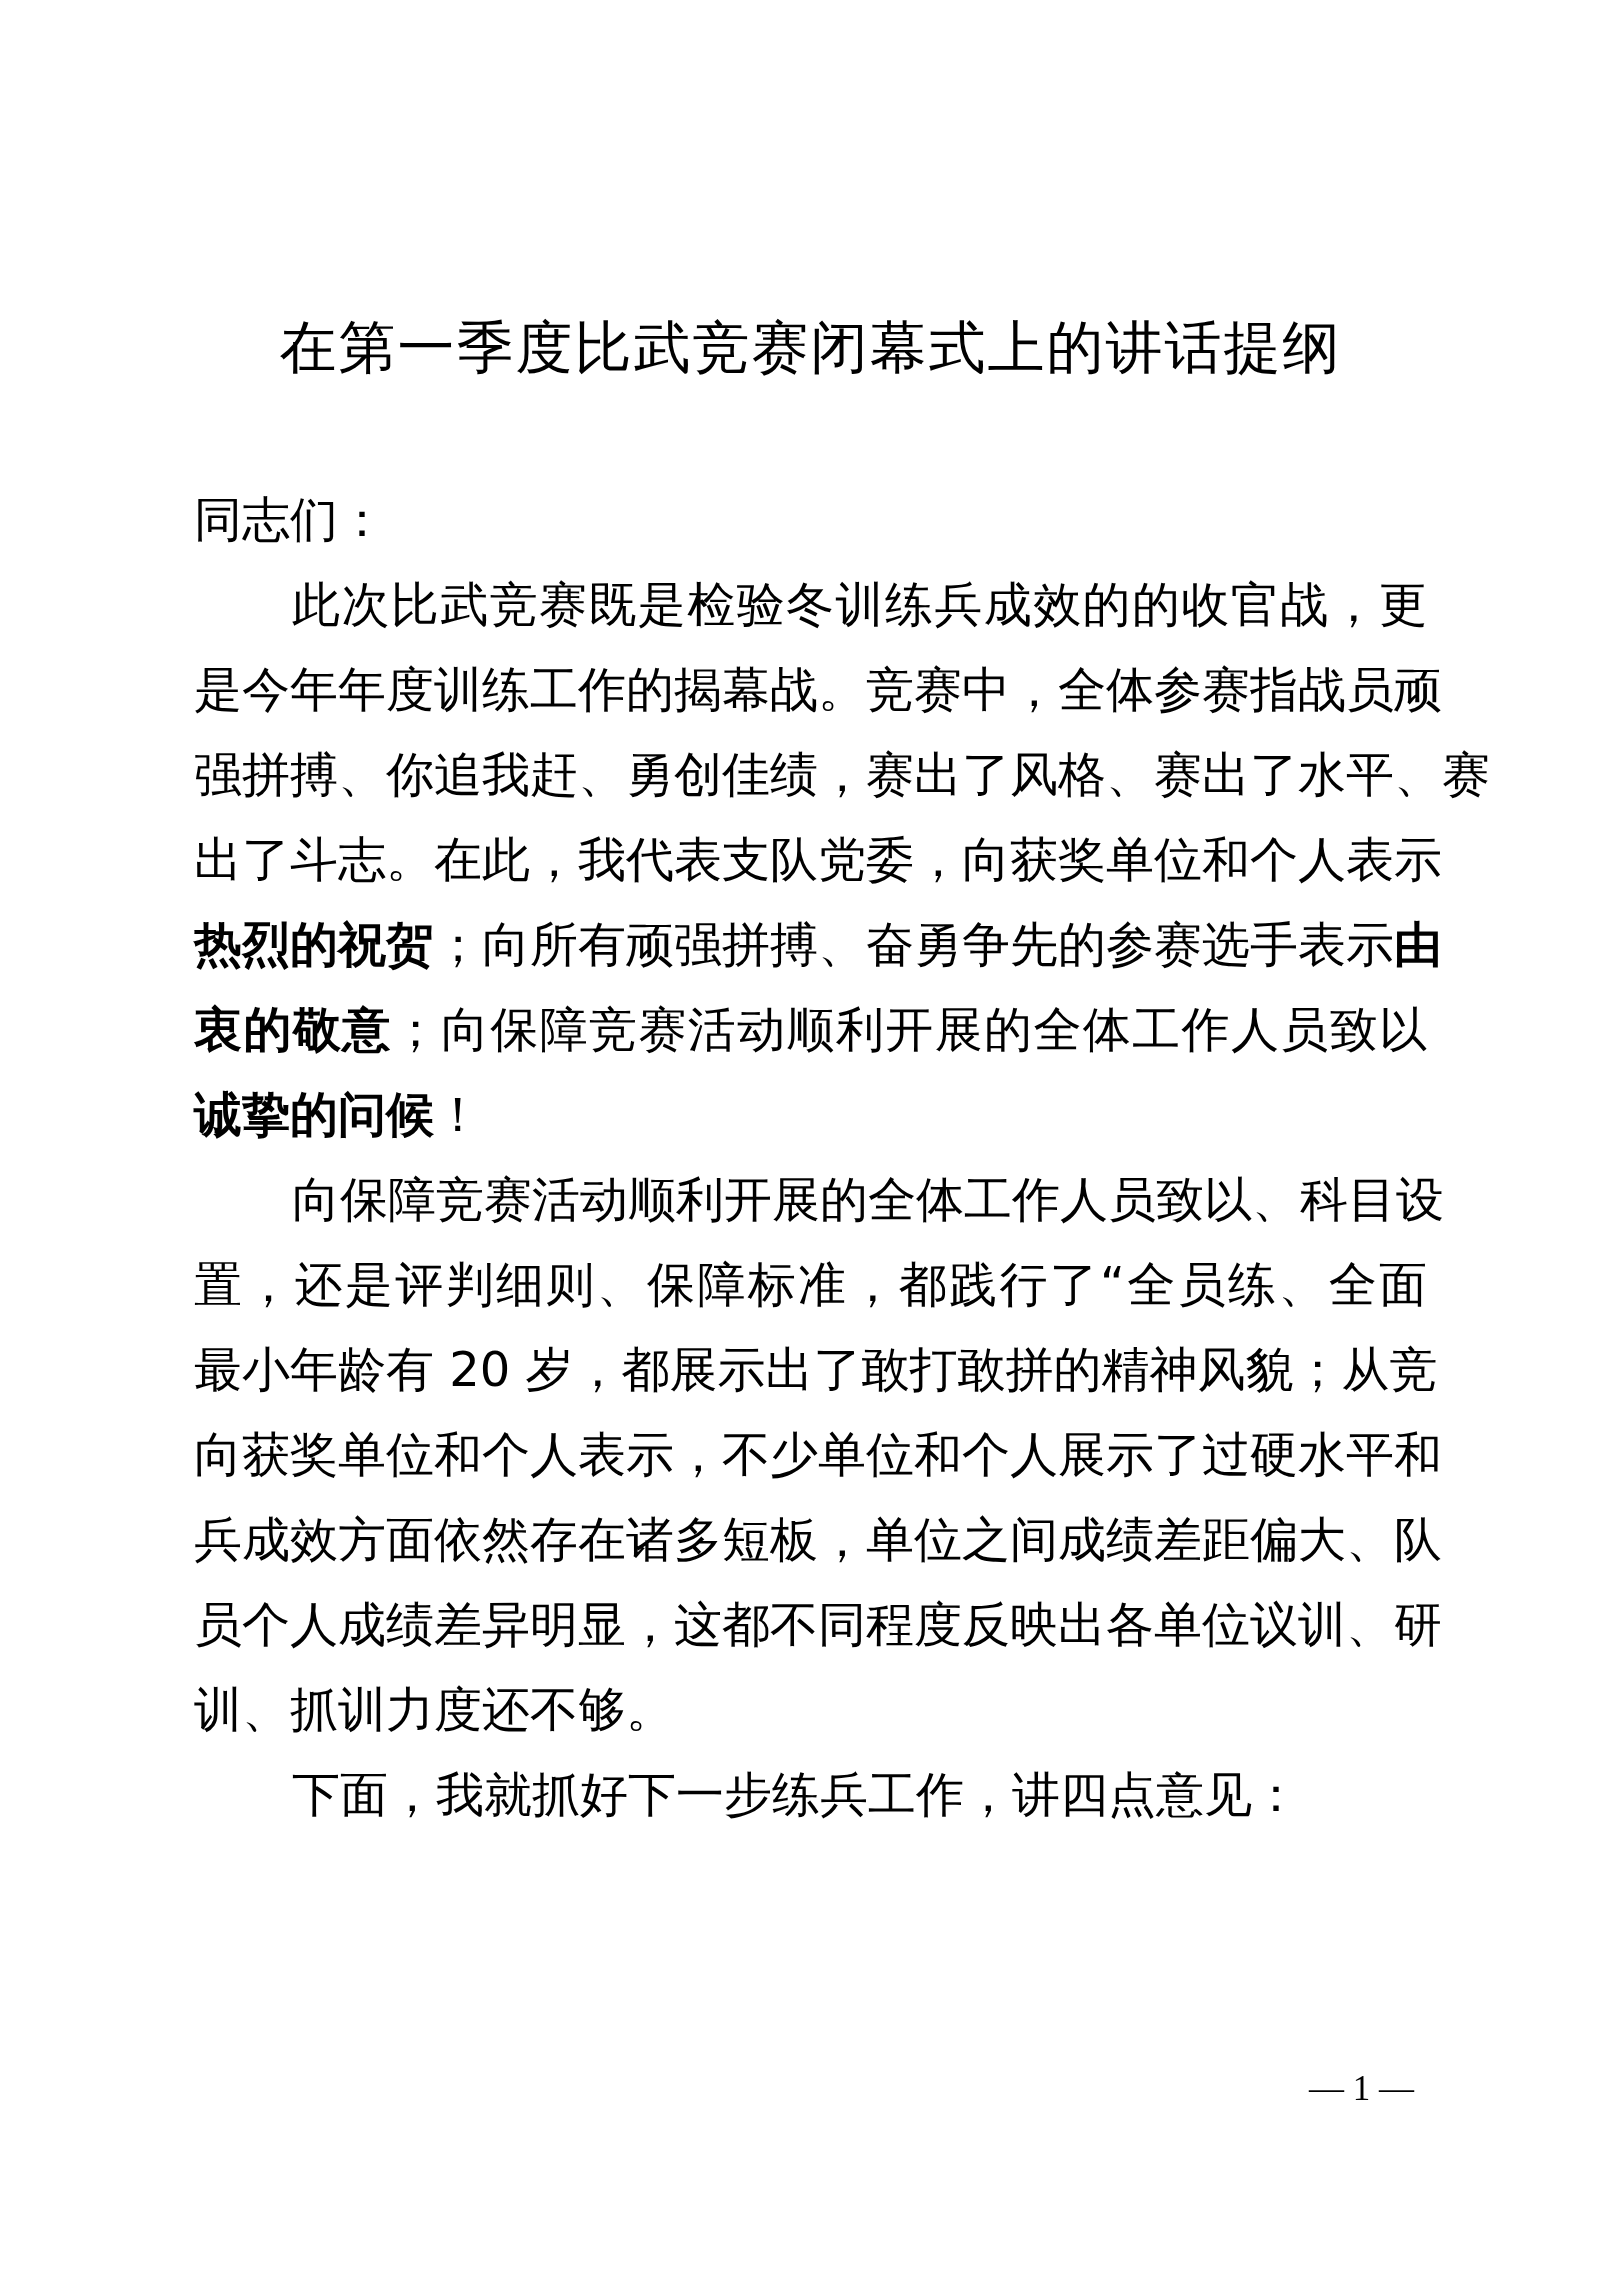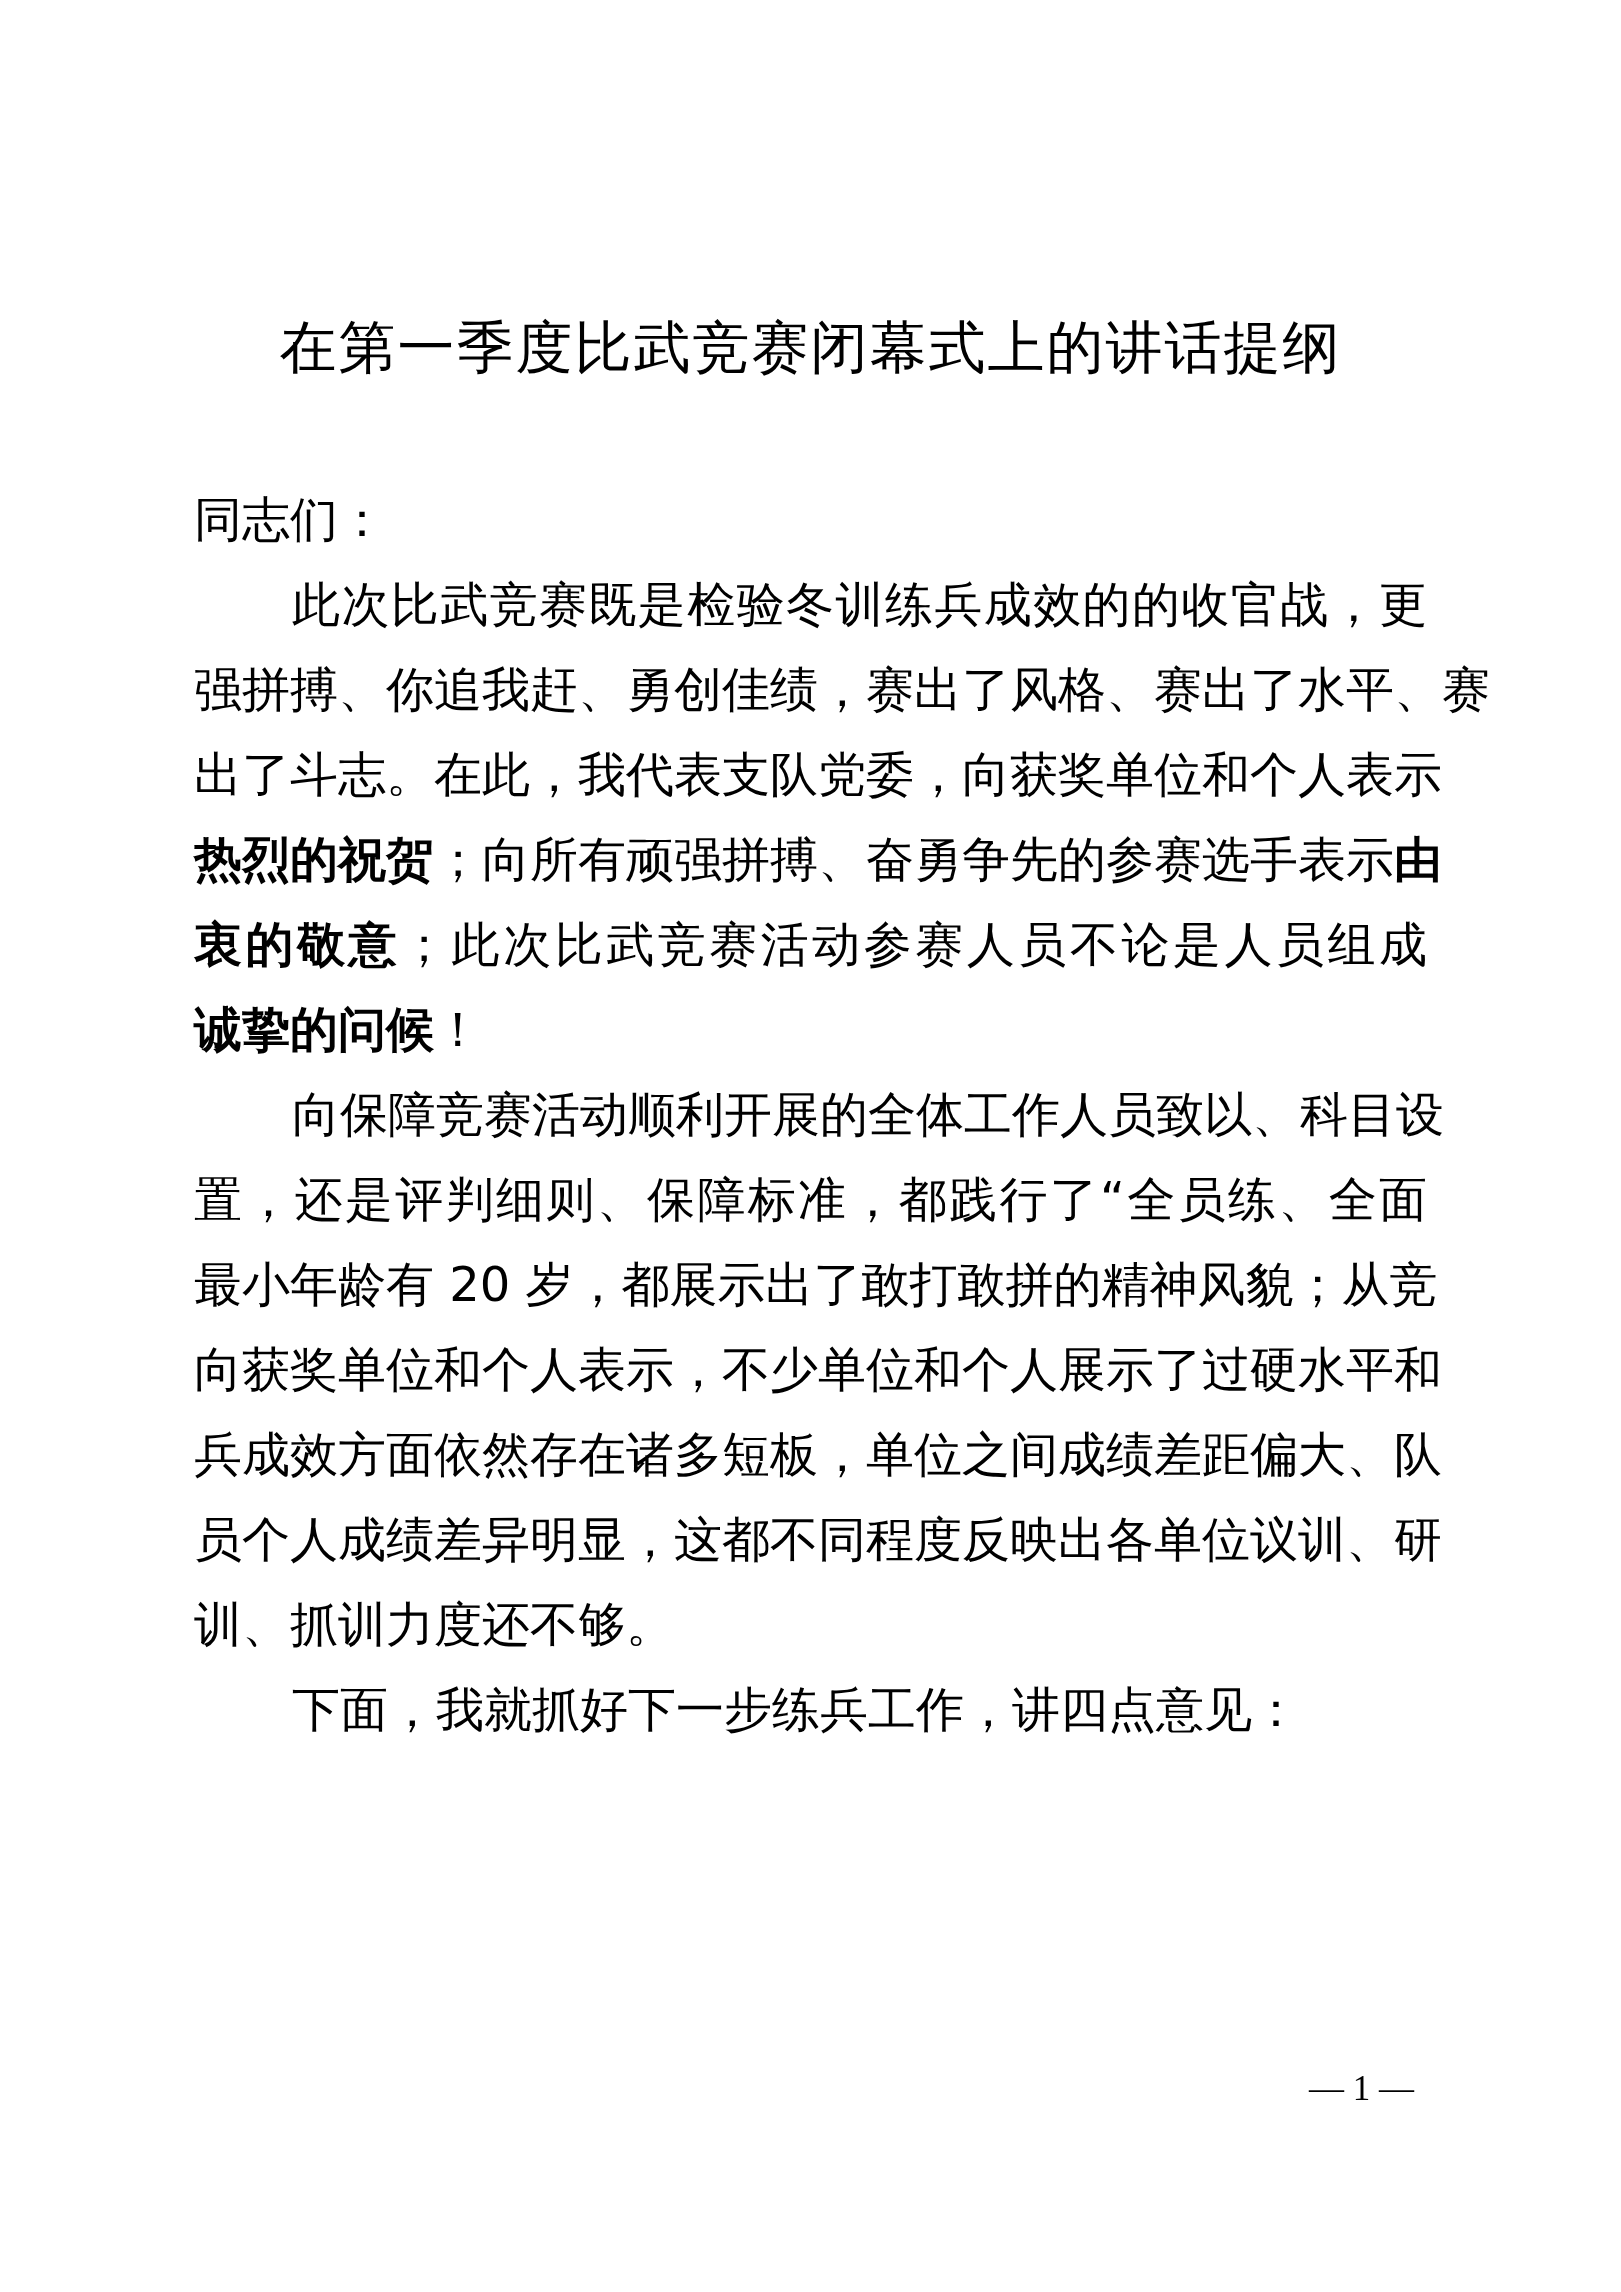--- a/index.html
+++ b/index.html
@@ -74,24 +74,25 @@
 </style>
 </head>
 <body>
 
 <div class="page">
   <div class="title">在第一季度比武竞赛闭幕式上的讲话提纲</div>
 
   <div class="body" id="body">
       <div class="line last"><span class="run">同志们：</span></div>
       <div class="line indent"><span class="run">此次比武竞赛既是检验冬训练兵成效的的收官战，更</span></div>
+      <div class="line"><span class="run">是今年年度训练工作的揭幕战。竞赛中，全体参赛指战员顽</span></div>
       <div class="line"><span class="run">强拼搏、你追我赶、勇创佳绩，赛出了风格、赛出了水平、赛</span></div>
       <div class="line"><span class="run">出了斗志。在此，我代表支队党委，向获奖单位和个人表示</span></div>
       <div class="line"><span class="run bold">热烈的祝贺</span><span class="run">；向所有顽强拼搏、奋勇争先的参赛选手表示</span><span class="run bold">由</span></div>
-      <div class="line"><span class="run bold">衷的敬意</span><span class="run">；此次比武竞赛活动参赛人员不论是人员组成</span></div>
+      <div class="line"><span class="run bold">衷的敬意</span><span class="run">；向保障竞赛活动顺利开展的全体工作人员致以</span></div>
       <div class="line last"><span class="run bold">诚挚的问候</span><span class="run">！</span></div>
       <div class="line indent"><span class="run">向保障竞赛活动顺利开展的全体工作人员致以、科目设</span></div>
       <div class="line"><span class="run">置，还是评判细则、保障标准，都践行了“全员练、全面</span></div>
       <div class="line"><span class="run">最小年龄有 20 岁，都展示出了敢打敢拼的精神风貌；从竞</span></div>
       <div class="line"><span class="run">向获奖单位和个人表示，不少单位和个人展示了过硬水平和</span></div>
       <div class="line"><span class="run">兵成效方面依然存在诸多短板，单位之间成绩差距偏大、队</span></div>
       <div class="line"><span class="run">员个人成绩差异明显，这都不同程度反映出各单位议训、研</span></div>
       <div class="line last"><span class="run">训、抓训力度还不够。</span></div>
       <div class="line indent last"><span class="run">下面，我就抓好下一步练兵工作，讲四点意见：</span></div>
     </div>

